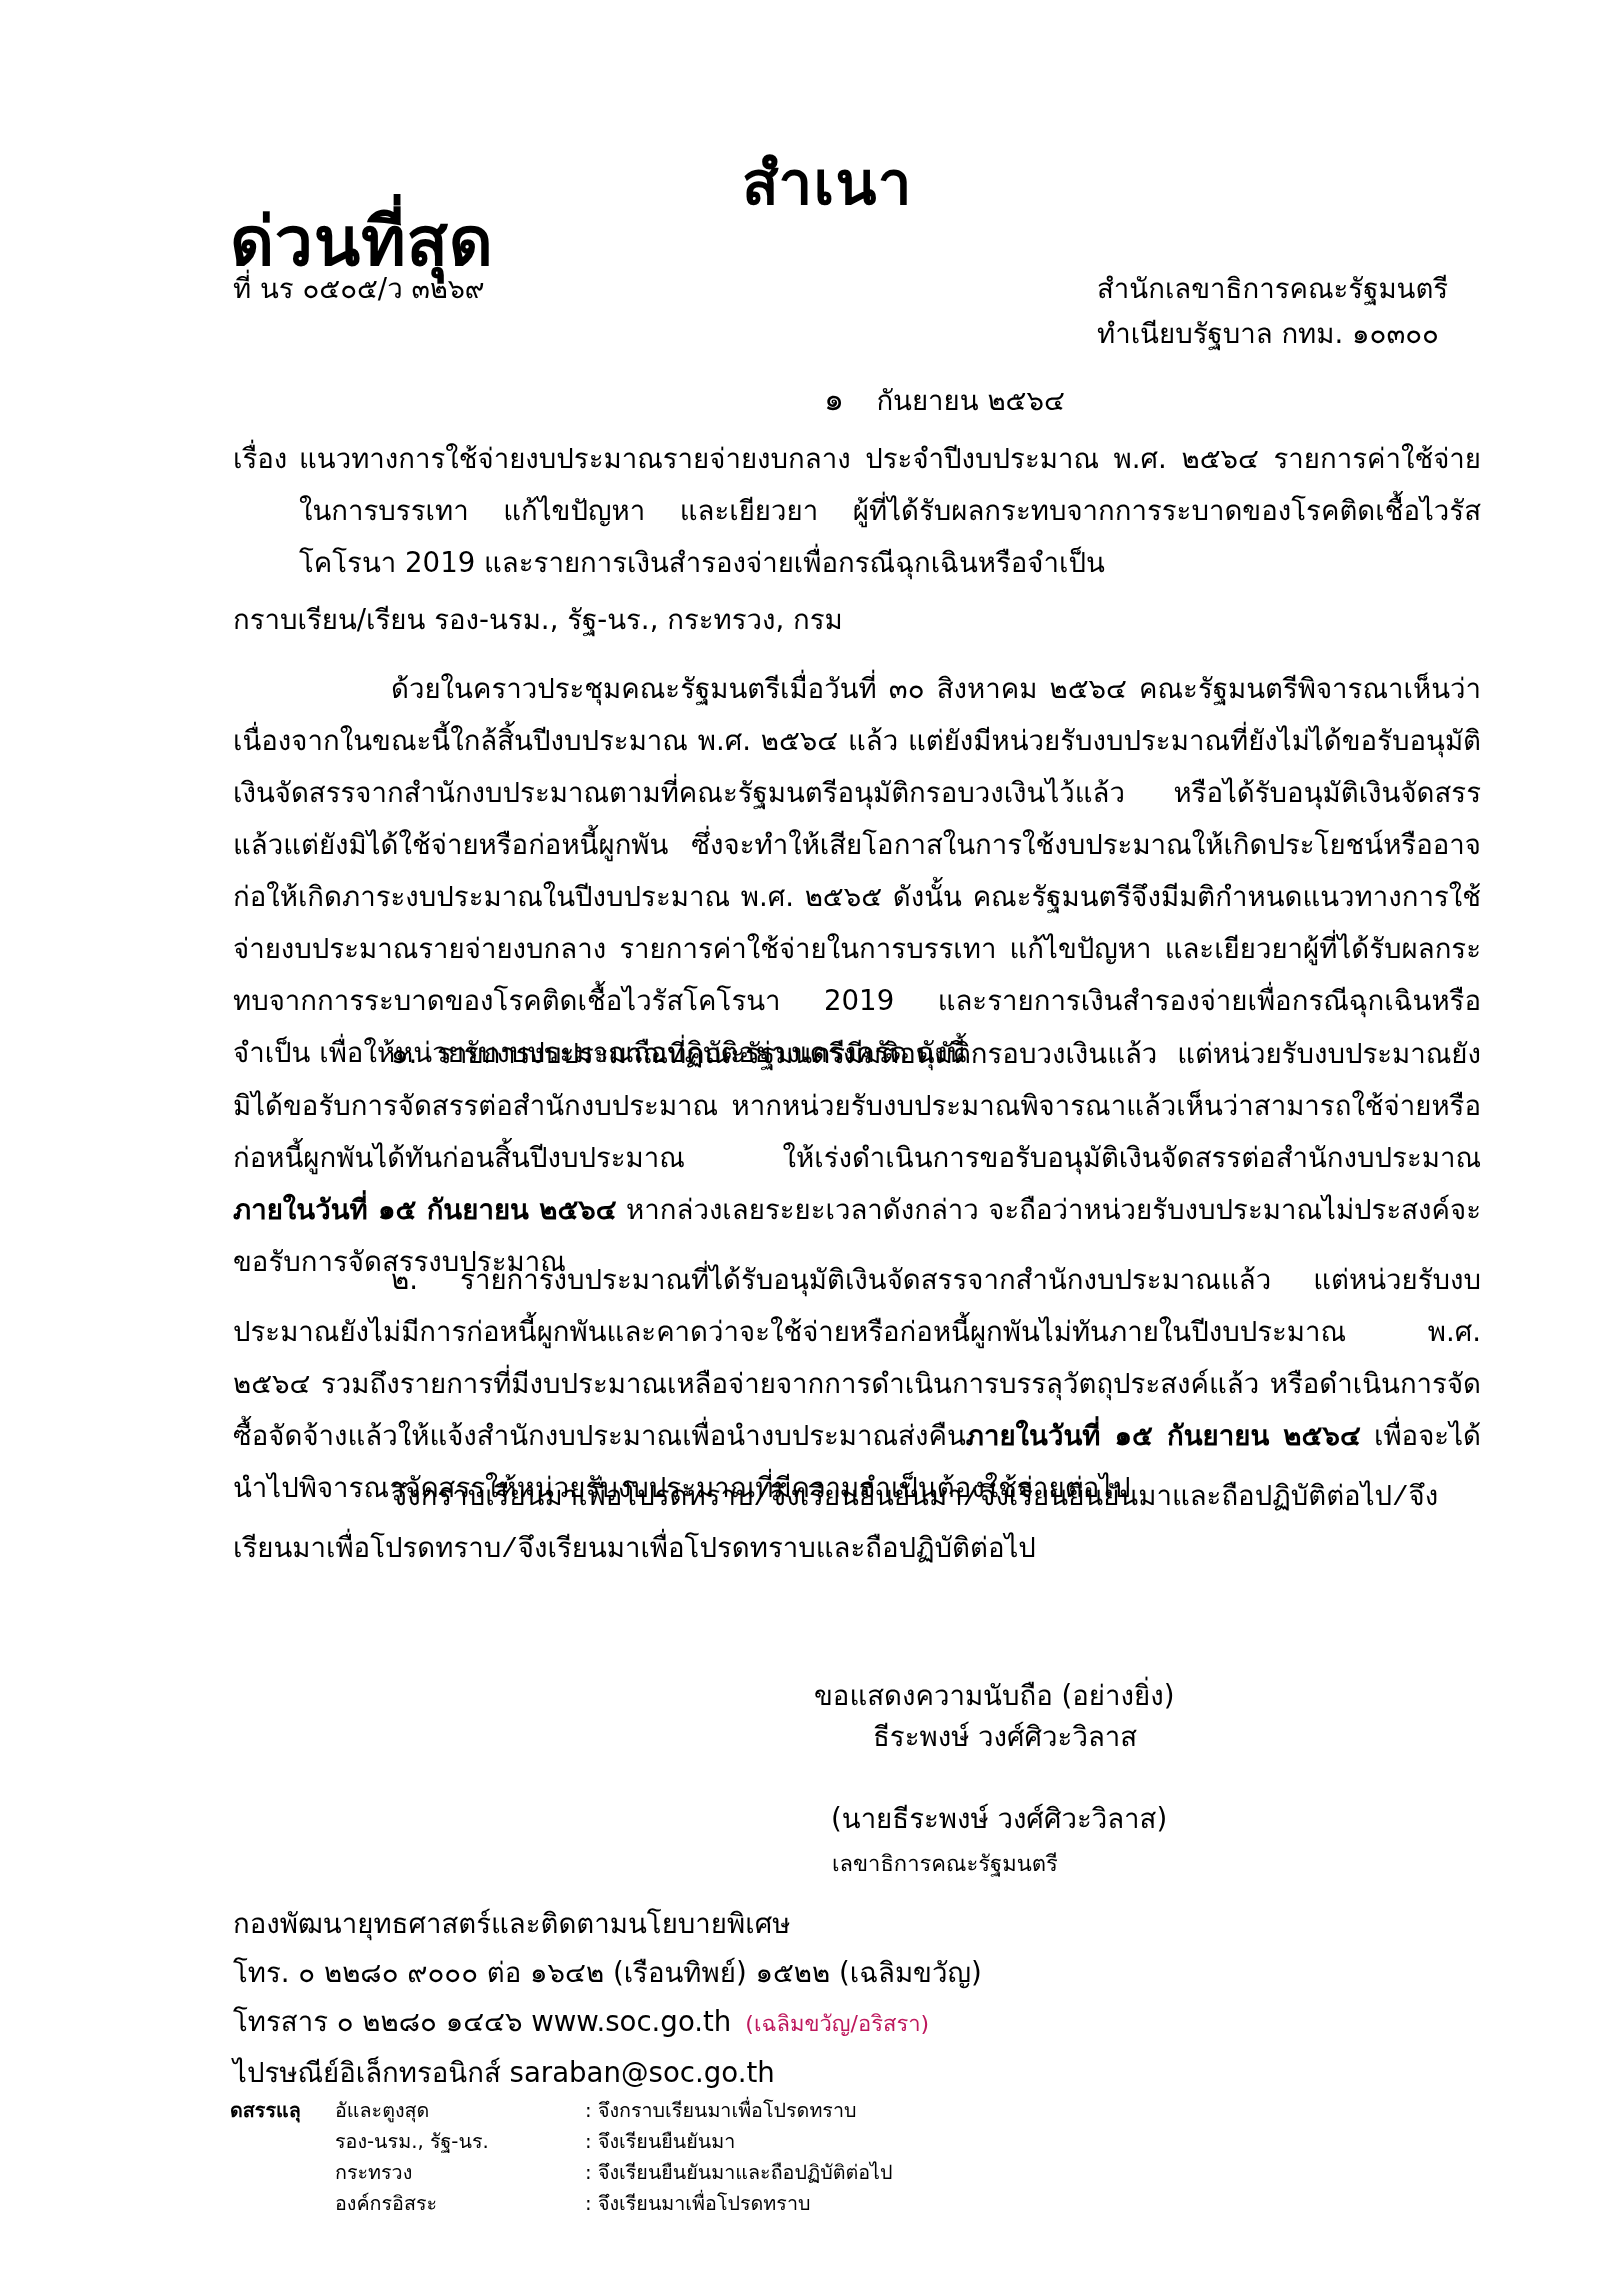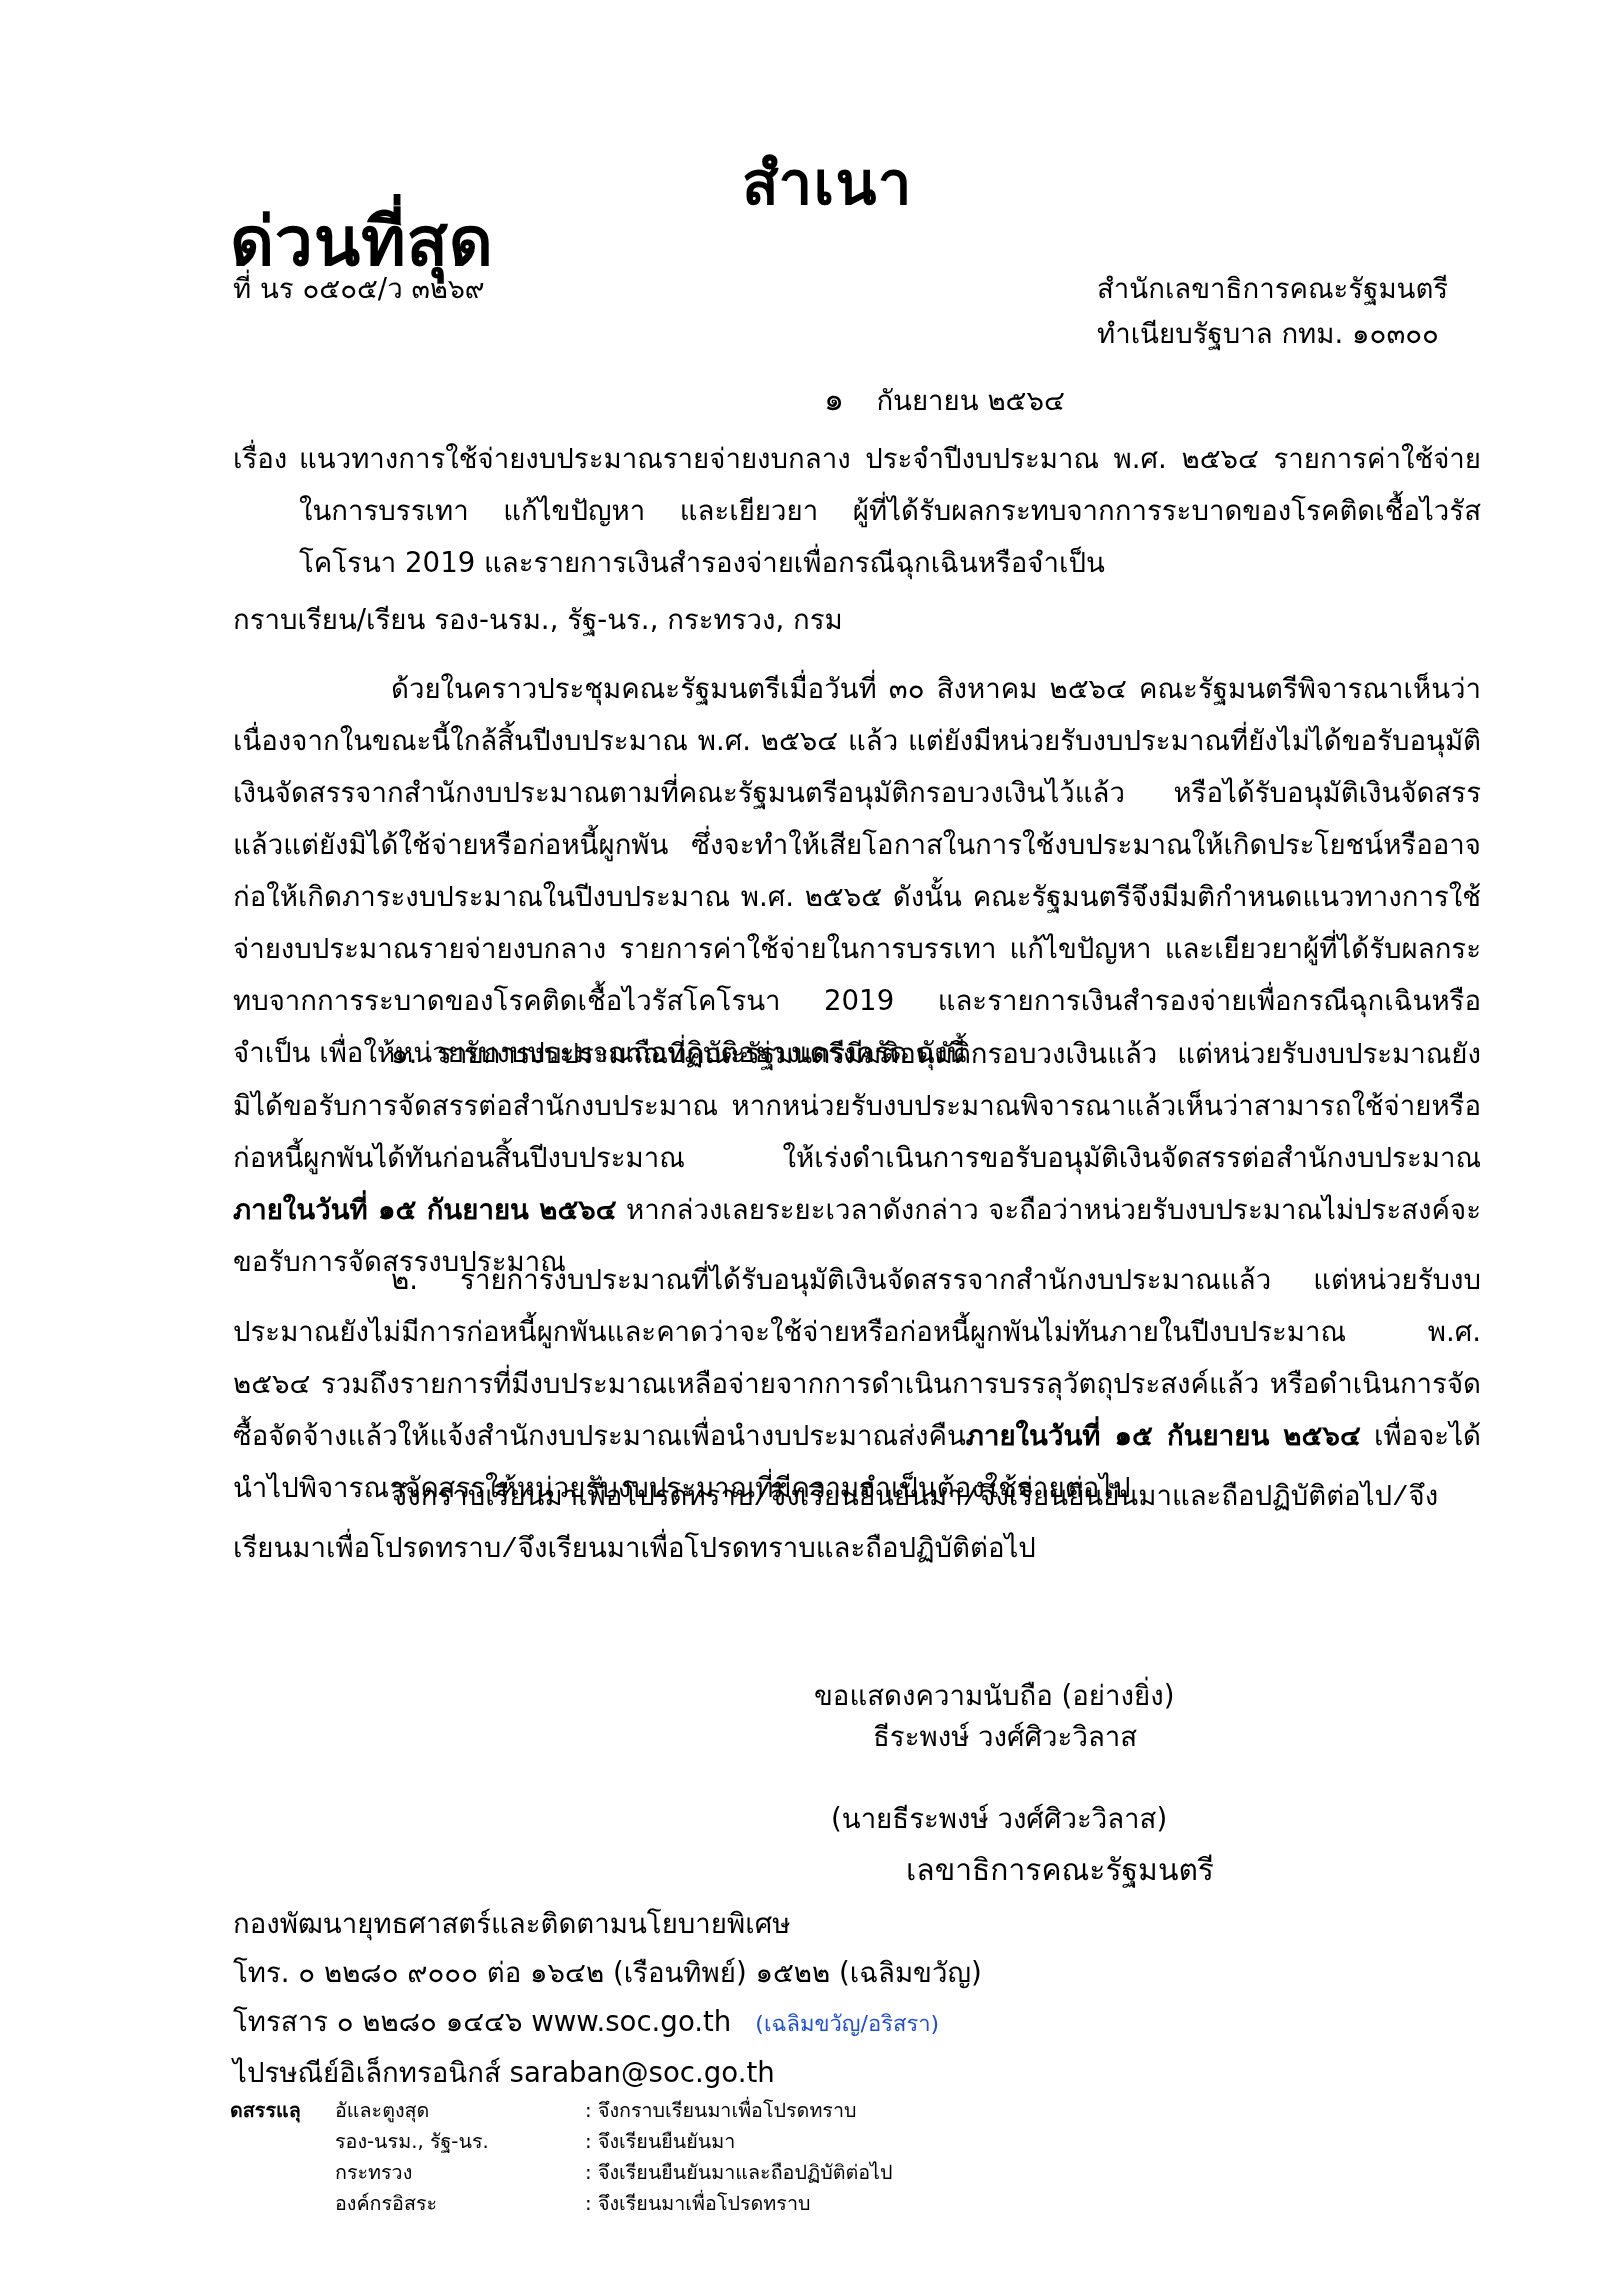--- a/index.html
+++ b/index.html
@@ -19,23 +19,23 @@
   .to { top: 594px; }
   .para { text-indent: 158px; }
   .p1 { top: 663px; }
   .p2 { top: 1028px; }
   .p3 { top: 1254px; }
   .p4 { top: 1472px; font-family: Liberation Mono, monospace; }
   b.strong { font-weight: bold; }
   .closing { left: 814px; top: 1636px; font-size: 27.6px; margin-top: 37px; }
   .signame { left: 873px; top: 1714px; font-size: 27.6px; }
   .fullname { left: 831px; top: 1796px; font-size: 27.6px; }
-  .position { left: 906px; top: 1846px; font-size: 30px; }
+  .position { left: 832px; top: 1846px; font-size: 22px; }
   .contact { left: 233px; top: 1899px; font-size: 27.6px; line-height: 49px; }
-  .contact .faint { color: #1d4ed8; font-size: 22px; margin-left: 24px; }
+  .contact .faint { color: #be185d; font-size: 22px; margin-left: 14px; }
   .note { left: 230px; top: 2095px; font-size: 19.7px; line-height: 31px; }
   .note table { border-collapse: collapse; }
   .note td { padding: 0; vertical-align: top; }
   .note .h { font-weight: bold; width: 105px; }
   .note .k { width: 250px; }
 </style>
 </head>
 <body>
 
 <div class="abs copy-stamp">สำเนา</div>

